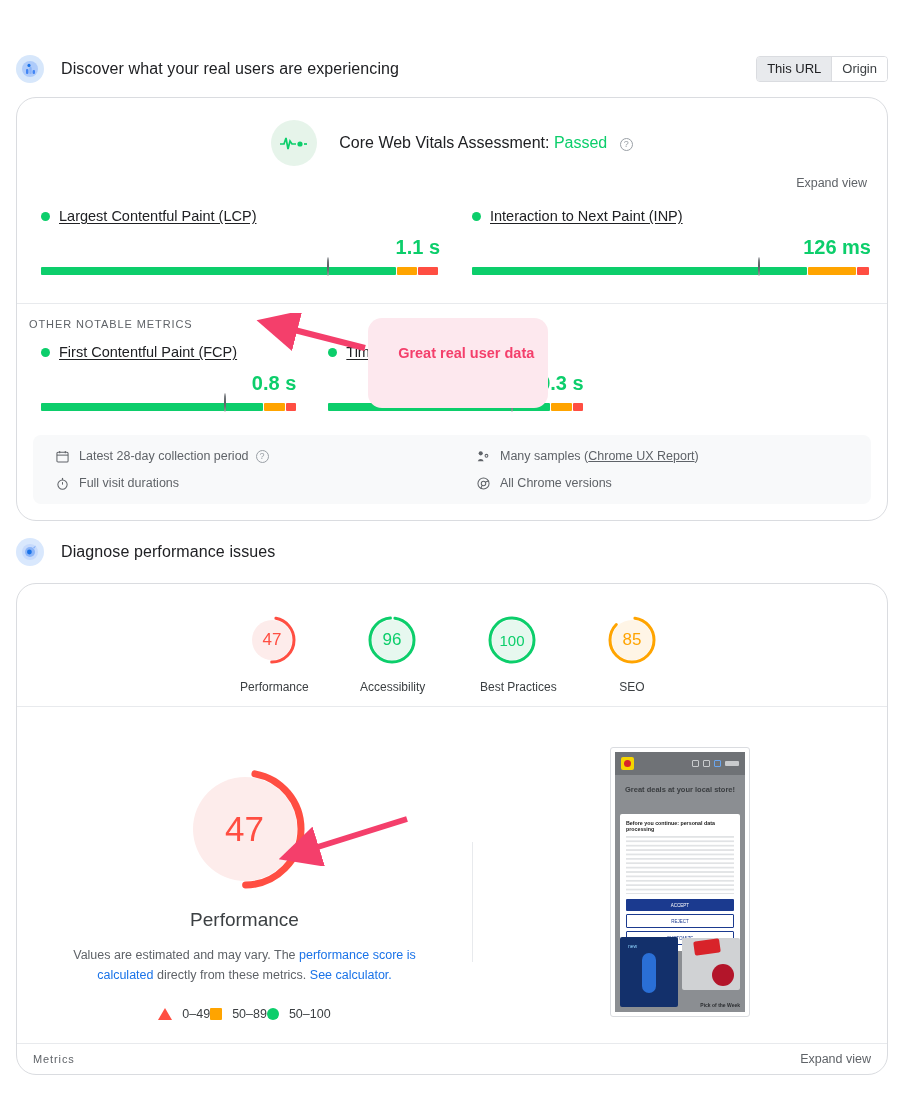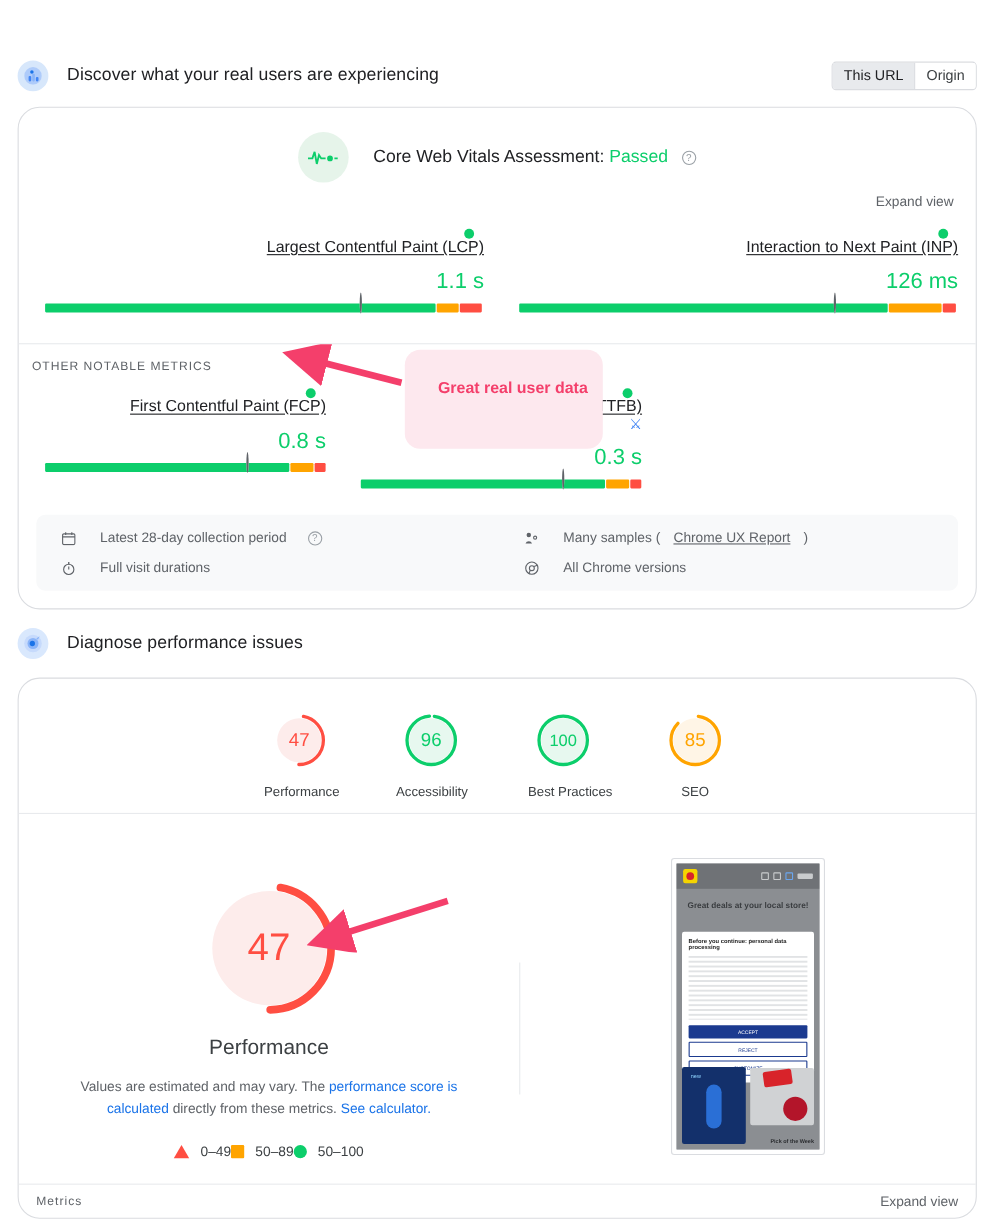--- a/index.html
+++ b/index.html
@@ -68,30 +68,30 @@
   }
   .expand {
     text-align: right; padding: 10px 20px 0 0;
     font-size: 12.5px; color: #5f6368; cursor: pointer;
   }
 
   .metrics-row { display: flex; padding: 18px 0 6px 0; }
   .metric { flex: 1; padding: 0 16px 0 24px; }
   .metric.m2 { padding-left: 16px; }
   .metric.m3 { padding-left: 16px; }
-  .m-name { font-size: 14.5px; color: #202124; display: flex; align-items: flex-end; flex-direction: column; }
+  .m-name { font-size: 14.5px; color: #202124; display: flex; align-items: center; }
   .dot {
     width: 9px; height: 9px; border-radius: 50%; flex: 0 0 9px;
     margin-right: 9px; background: #0cce6b;
   }
   .m-name .lbl { text-decoration: underline; text-underline-offset: 2px; cursor: pointer; }
   .flask { margin-left: 7px; color: #4285f4; font-size: 13px; }
   .m-val {
     text-align: right; font-size: 20px; margin: 12px 0 8px 0;
-    color: #0cce6b; font-weight: 400;
+    color: #0cce6b; font-weight: 700;
   }
   .m-val .warn { color: #c8872b; font-size: 14px; margin-right: 5px; }
 
   .bar { position: relative; height: 8px; border-radius: 2px; display: flex; gap: 1px; }
   .bar > i { display: block; height: 8px; border-radius: 1px; }
   .seg-g { background: #0cce6b; }
   .seg-o { background: #ffa400; }
   .seg-r { background: #ff4e42; }
   .marker { position: absolute; top: -9px; transform: translateX(-50%); }
   .marker .ring {
@@ -108,21 +108,21 @@
 
   
   .crux-foot {
     margin: 18px 16px 16px 16px;
     background: #f8f9fa; border-radius: 8px;
     display: flex; padding: 14px 10px;
   }
   .foot-col { flex: 1; padding-left: 12px; }
   .foot-item {
     display: flex; align-items: center;
-    font-size: 12.5px; color: #5f6368; margin-bottom: 13px; gap: 12px;
+    font-size: 12.5px; color: #5f6368; margin-bottom: 13px;
   }
   .foot-item:last-child { margin-bottom: 0; }
   .foot-item .fi {
     width: 15px; flex: 0 0 15px; margin-right: 9px;
     display: flex; align-items: center; justify-content: center;
     color: #5f6368;
   }
   .foot-item a { color: #5f6368; text-decoration: underline; }
 
   

